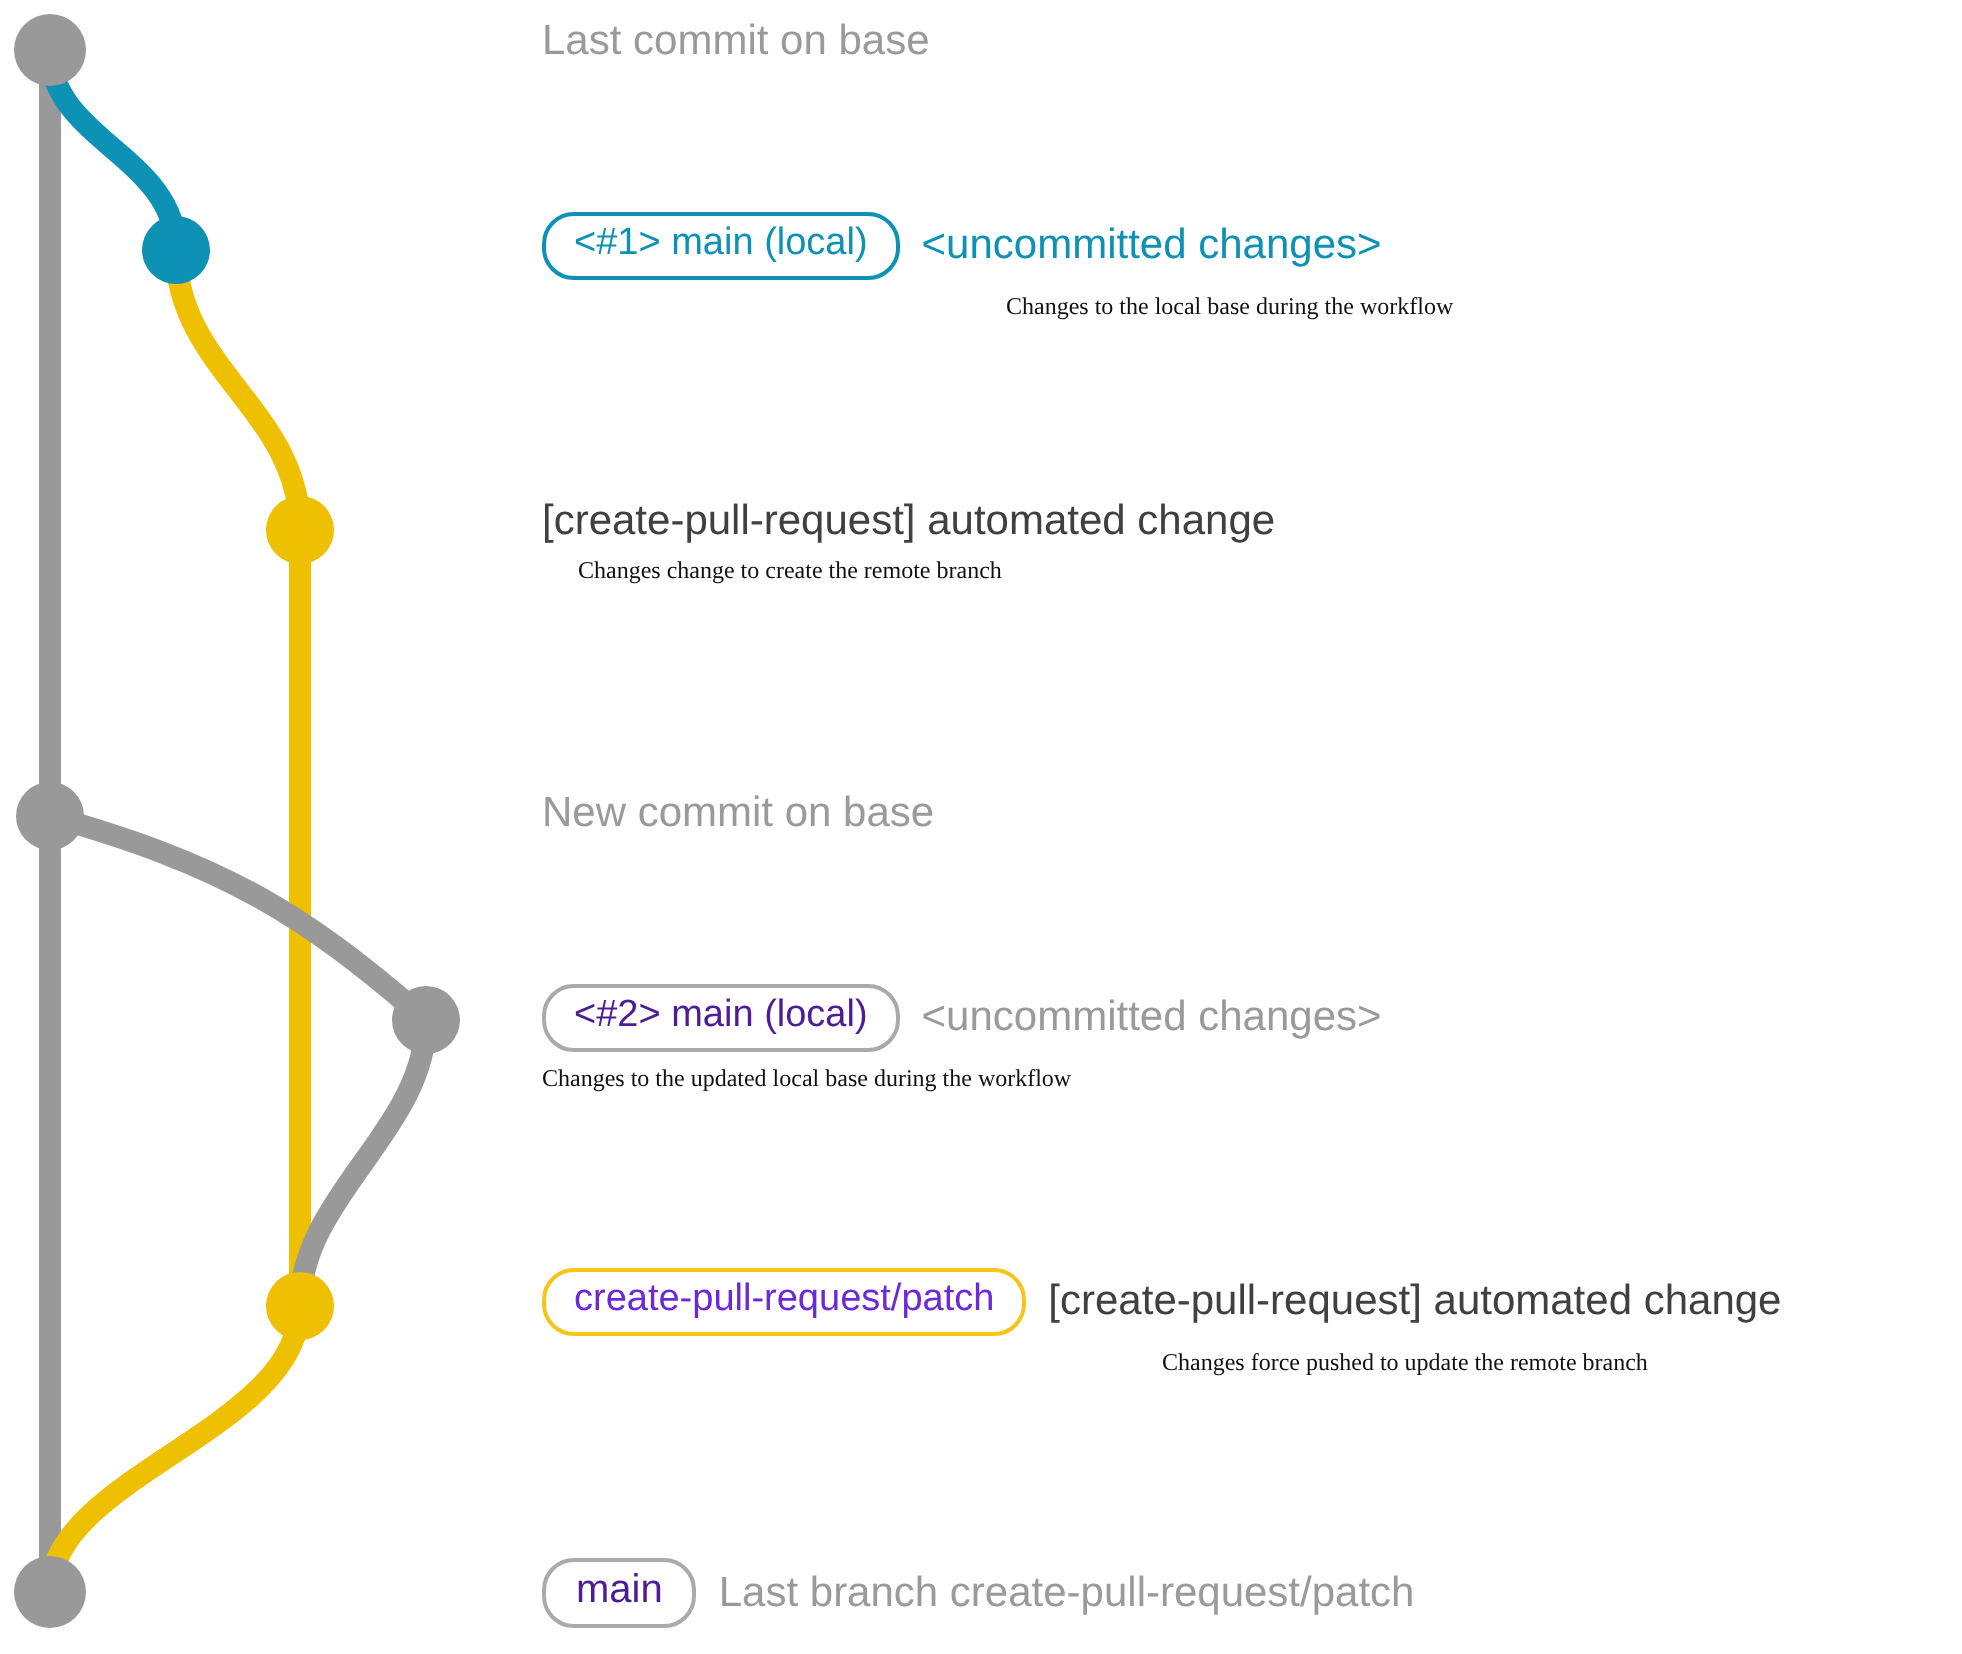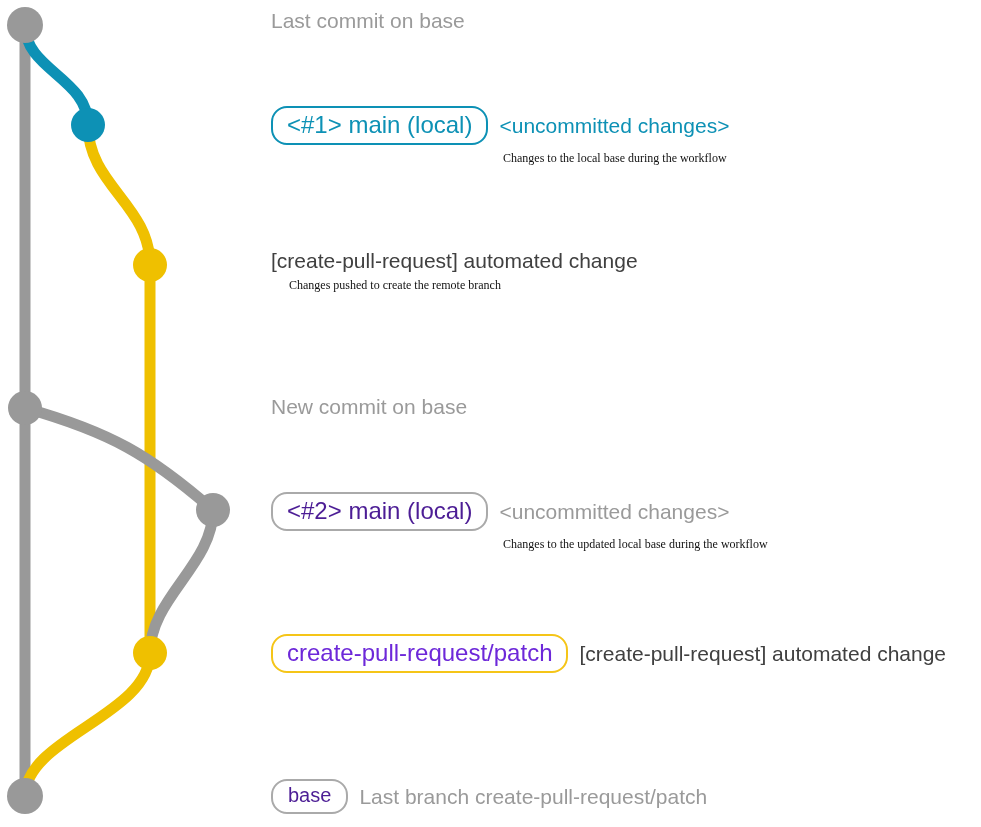--- a/index.html
+++ b/index.html
@@ -43,21 +43,21 @@
     display: flex;
     align-items: center;
     white-space: nowrap;
   }
 
   .ref-chip {
     display: inline-block;
     border: 2px solid #999999;
     border-radius: 16px;
     padding: 4px 14px 5px 14px;
-    font-size: 24px;
+    font-size: 19px;
     line-height: 1.08;
     color: #999999;
     background: transparent;
     margin-right: 11px;
   }
 
   .subject {
     font-size: 21px;
     line-height: 1.1;
     color: #999999;
@@ -90,21 +90,21 @@
   #row-new-commit       { left: 255px; top: 395px; }
   #row-local-2          { left: 255px; top: 492px; }
   #row-automated-2      { left: 255px; top: 634px; }
   #row-merge            { left: 255px; top: 779px; }
 
   
   .no-chip .subject { display: inline-block; }
 
   #row-automated-1 .detail,
   #row-local-1 .detail   { margin-left: 232px; }
-  #row-local-2 .detail   { margin-left: 232px; }
+  #row-local-2 .detail   { }
   #row-automated-2 .detail { margin-left: 310px; }
   #row-automated-1 .detail { margin-left: 18px; }
 
   .merge-chip { font-size: 20px; padding: 4px 15px 5px 15px; }
 </style>
 </head>
 <body>
 
 <svg id="graph-canvas" viewBox="0 0 981 827" width="981" height="827">
 
@@ -140,21 +140,21 @@
       <span class="ref-chip">&lt;#1&gt; main (local)</span>
       <span class="subject">&lt;uncommitted changes&gt;</span>
     </div>
     <div class="detail">Changes to the local base during the workflow</div>
   </div>
 
   <div class="commit-row c-yellow no-chip" id="row-automated-1">
     <div class="row-main">
       <span class="subject">[create-pull-request] automated change</span>
     </div>
-    <div class="detail">Changes pushed to create the remote branch</div>
+    <div class="detail">Changes change to create the remote branch</div>
   </div>
 
   <div class="commit-row c-gray no-chip" id="row-new-commit">
     <div class="row-main">
       <span class="subject">New commit on base</span>
     </div>
   </div>
 
   <div class="commit-row c-gray" id="row-local-2">
     <div class="row-main">
@@ -162,22 +162,23 @@
       <span class="subject">&lt;uncommitted changes&gt;</span>
     </div>
     <div class="detail">Changes to the updated local base during the workflow</div>
   </div>
 
   <div class="commit-row c-yellow" id="row-automated-2">
     <div class="row-main">
       <span class="ref-chip">create-pull-request/patch</span>
       <span class="subject">[create-pull-request] automated change</span>
     </div>
+    <div class="detail">Changes force pushed to update the remote branch</div>
   </div>
 
   <div class="commit-row c-gray" id="row-merge">
     <div class="row-main">
-      <span class="ref-chip merge-chip">base</span>
+      <span class="ref-chip merge-chip">main</span>
       <span class="subject">Last branch create-pull-request/patch</span>
     </div>
   </div>
 
 </div>
 
 </body></html>

